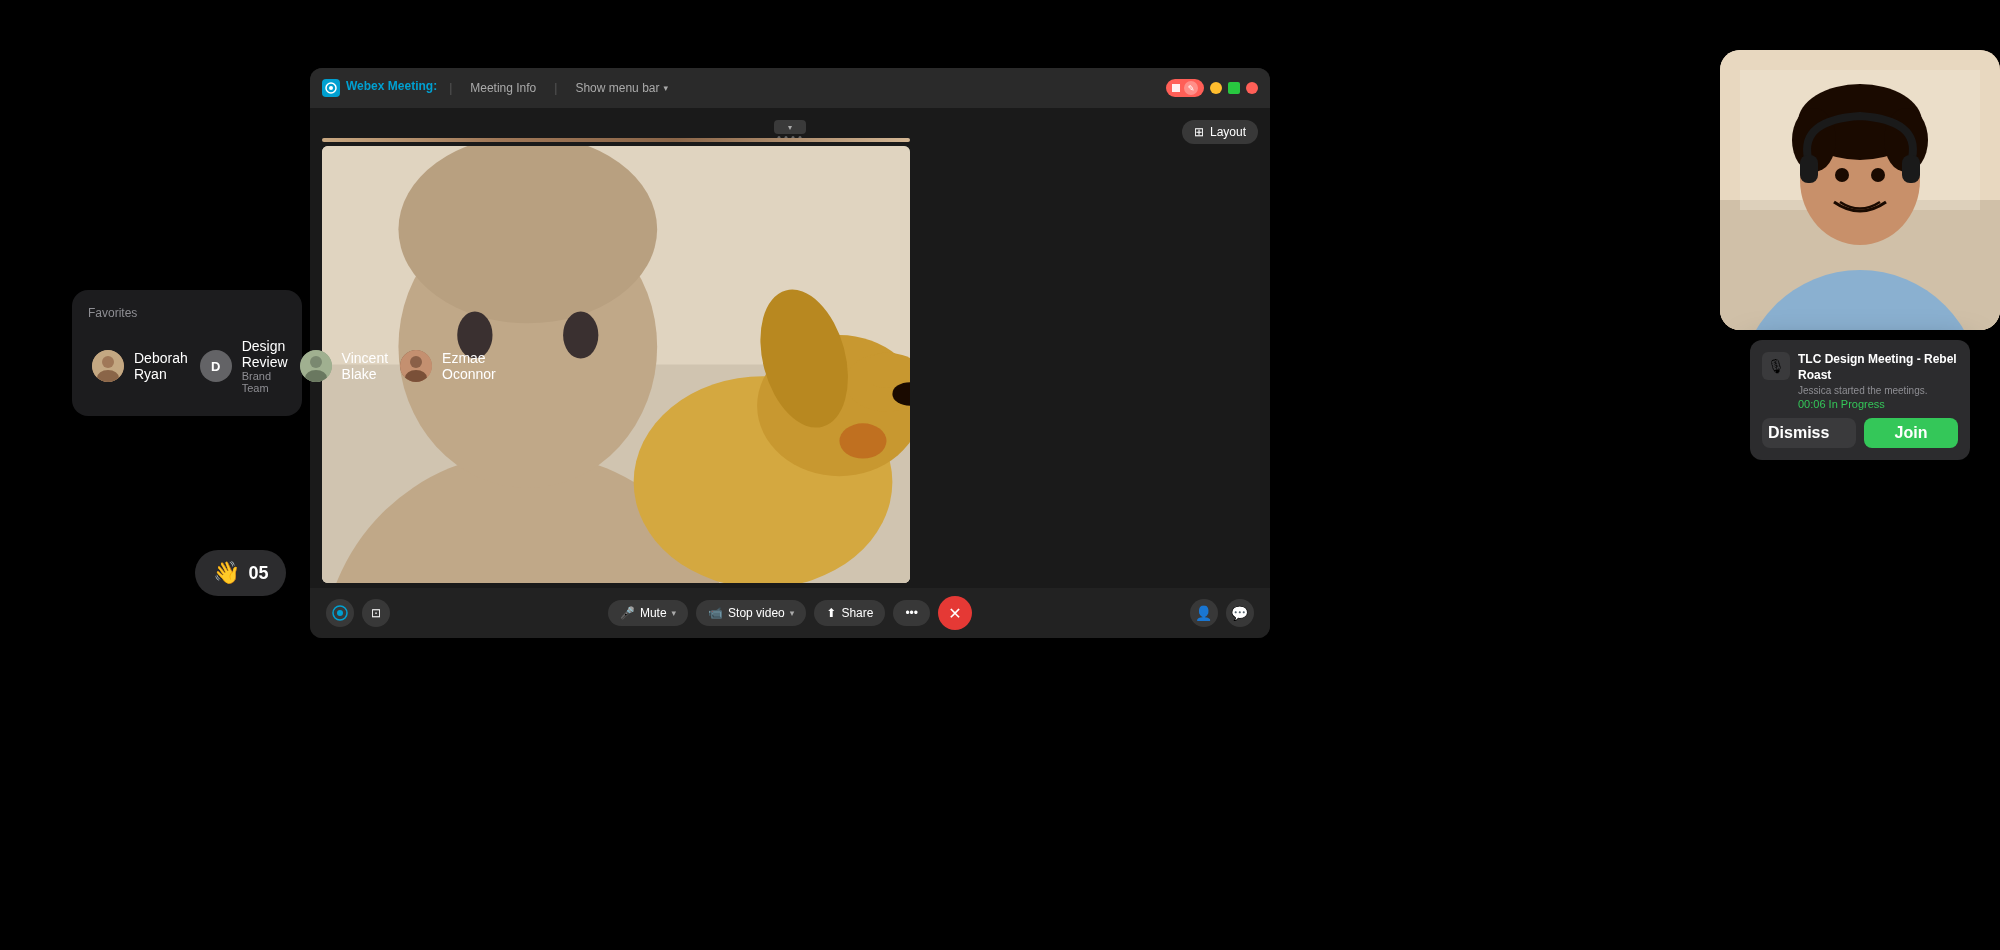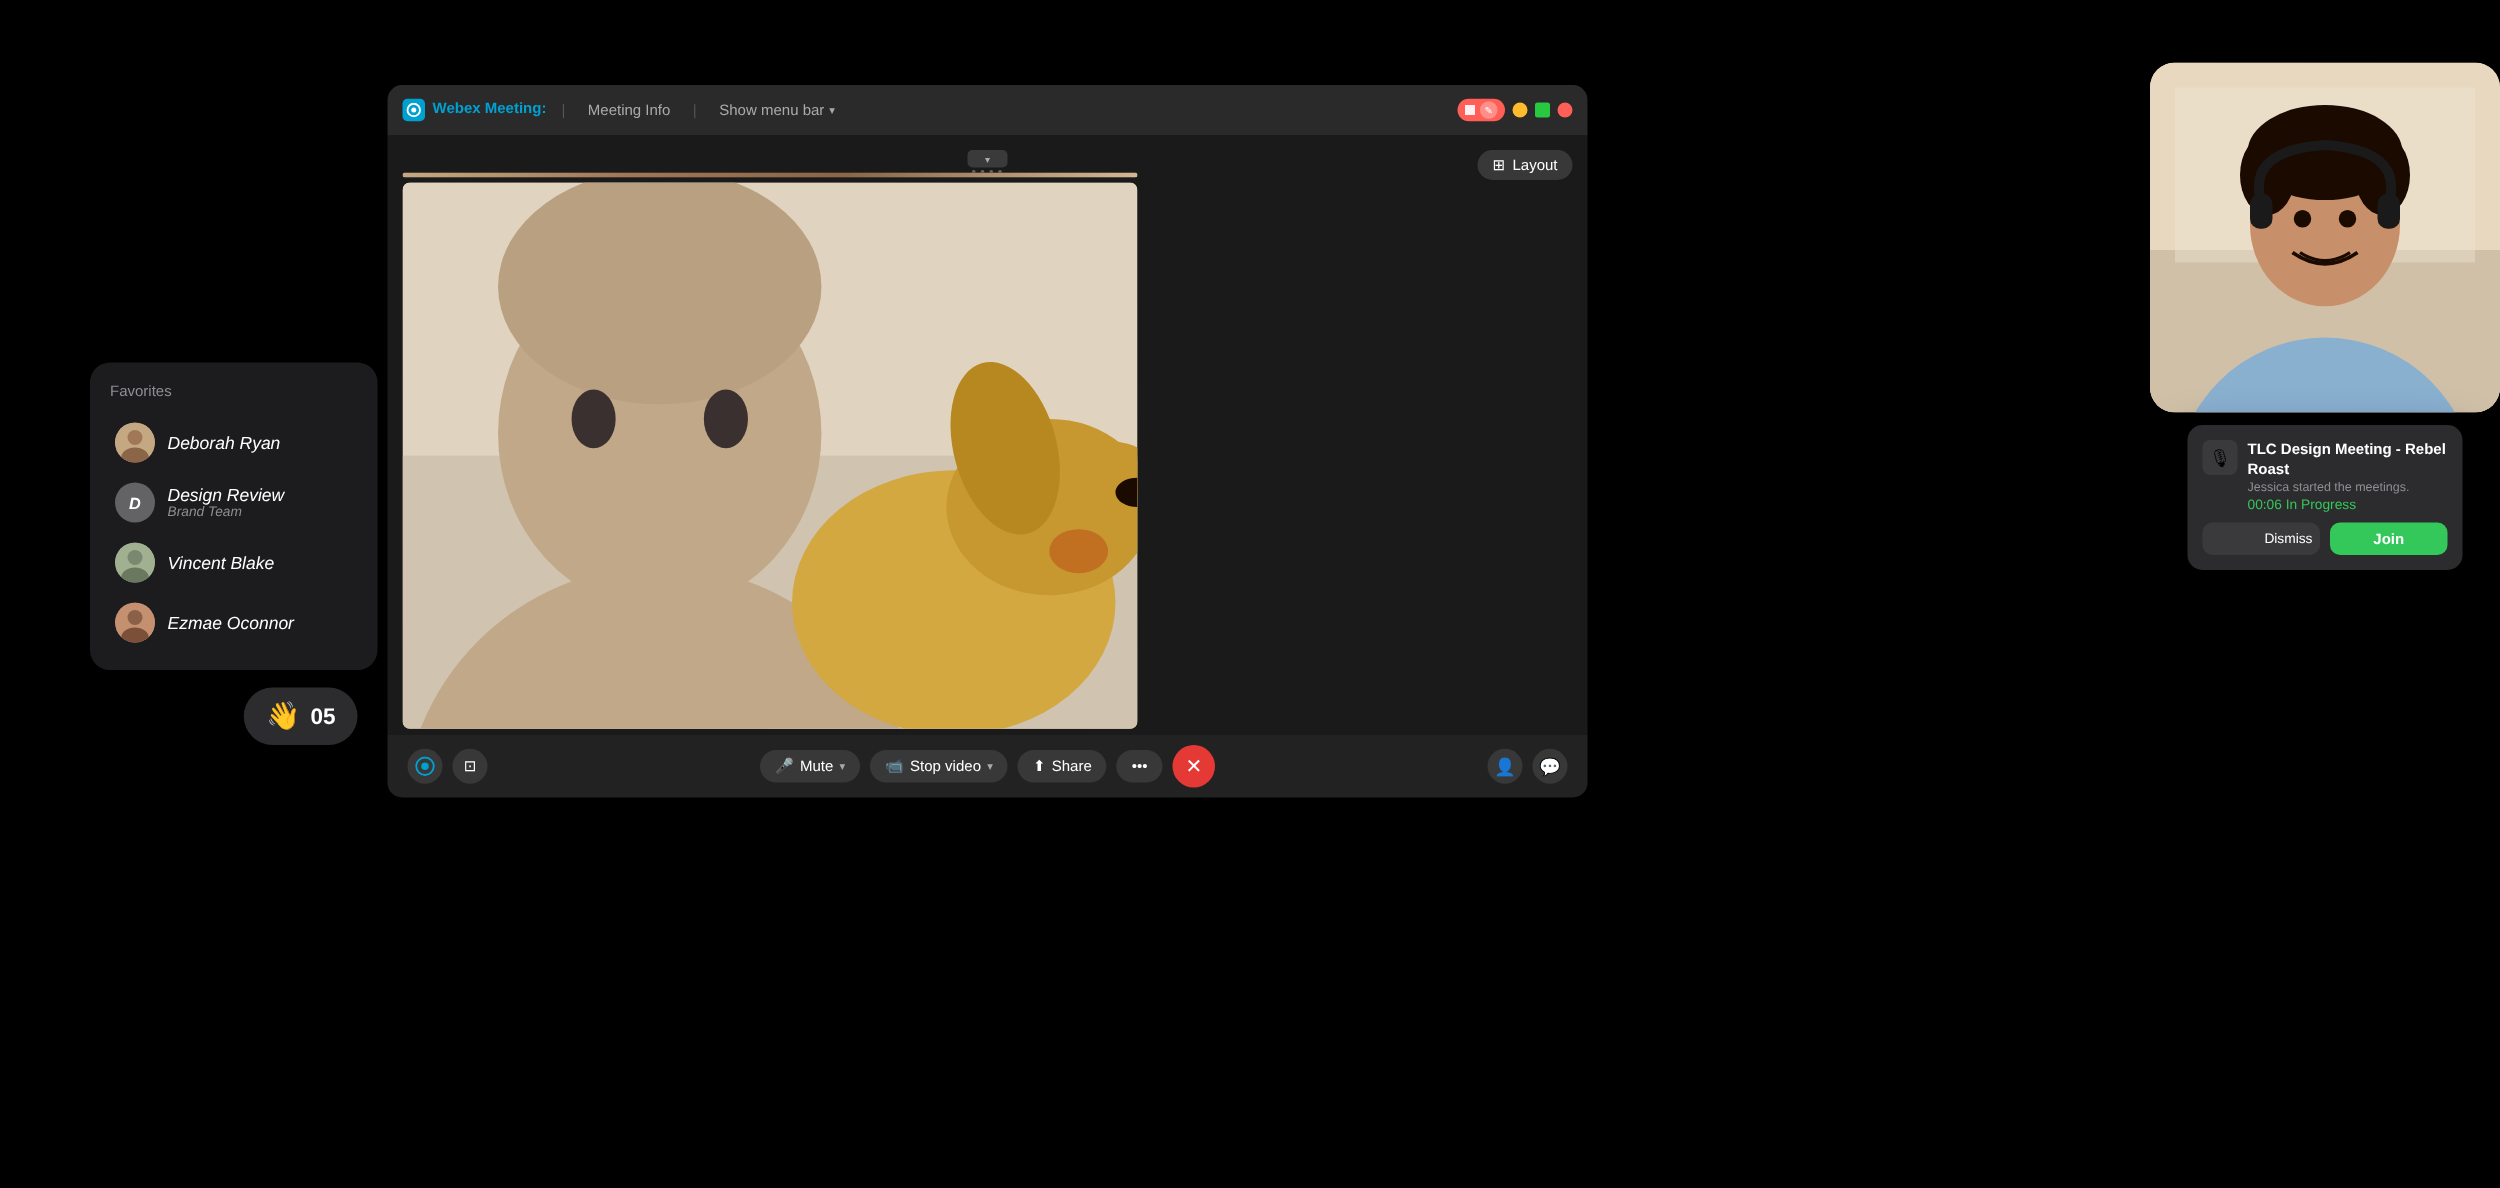--- a/index.html
+++ b/index.html
@@ -22,21 +22,21 @@
       border-radius: 16px;
       padding: 16px;
       z-index: 10;
     }
     .favorites-title {
       color: #8e8e93;
       font-size: 12px;
       font-weight: 400;
       margin-bottom: 12px;
     }
-    .favorites-list { display: flex; flex-direction: column; gap: 4px; font-style: italic; }
+    .favorites-list { display: flex; flex-direction: row; gap: 4px; }
     .favorite-item {
       display: flex;
       align-items: center;
       gap: 10px;
       padding: 6px 4px;
       border-radius: 8px;
       cursor: pointer;
     }
     .avatar {
       width: 32px;
@@ -363,32 +363,33 @@
       display: flex;
       gap: 8px;
       margin-top: 8px;
     }
     .notif-dismiss {
       flex: 1;
       background: #3a3a3c;
       border: none;
       border-radius: 8px;
       color: #fff;
-      font-size: 11px;
+      font-size: 16px;
       padding: 6px;
       cursor: pointer;
-      text-align: right;
+      text-align: left;
+      font-weight: bold;
     }
     .notif-join {
       flex: 1;
       background: #34c759;
       border: none;
       border-radius: 8px;
       color: #fff;
-      font-size: 12px;
+      font-size: 16px;
       font-weight: 600;
       padding: 6px;
       cursor: pointer;
       text-align: center;
     }
 
     
     .avatar-deborah {
       background: linear-gradient(135deg, #c4a882, #a07858);
     }

